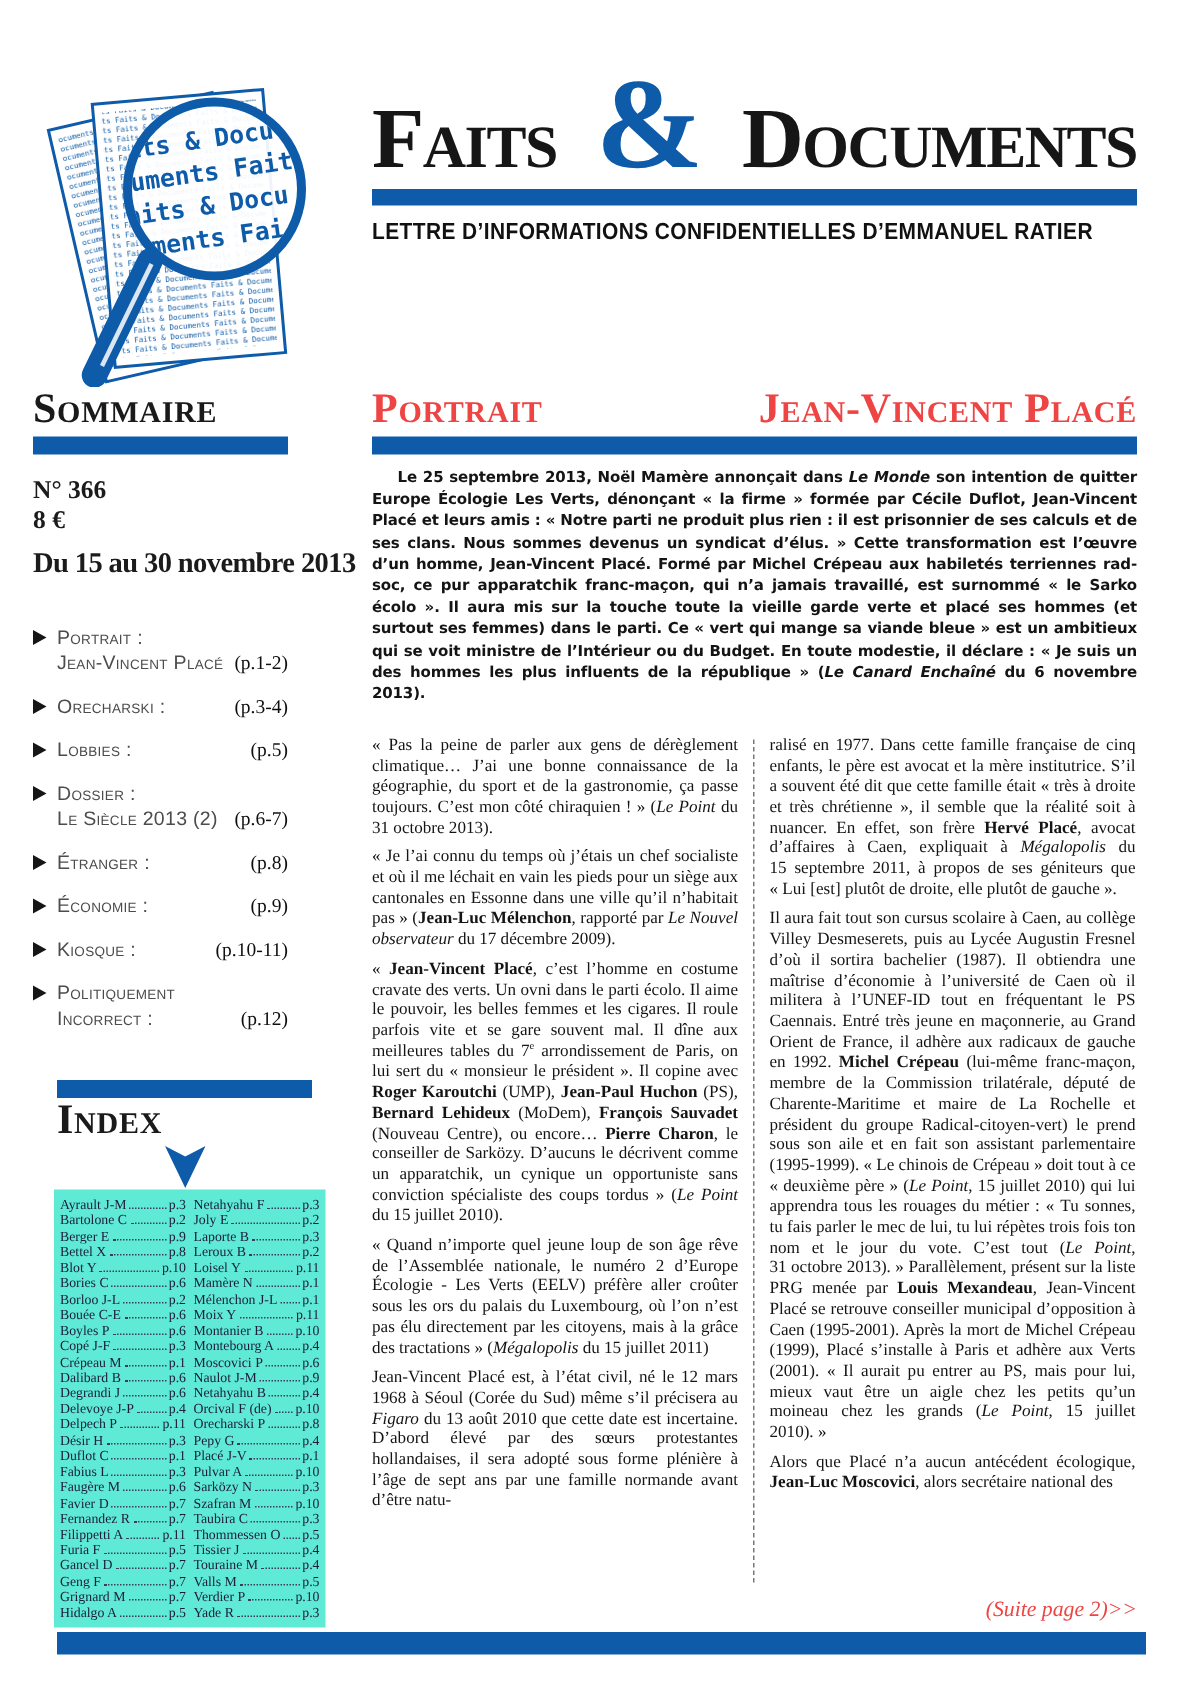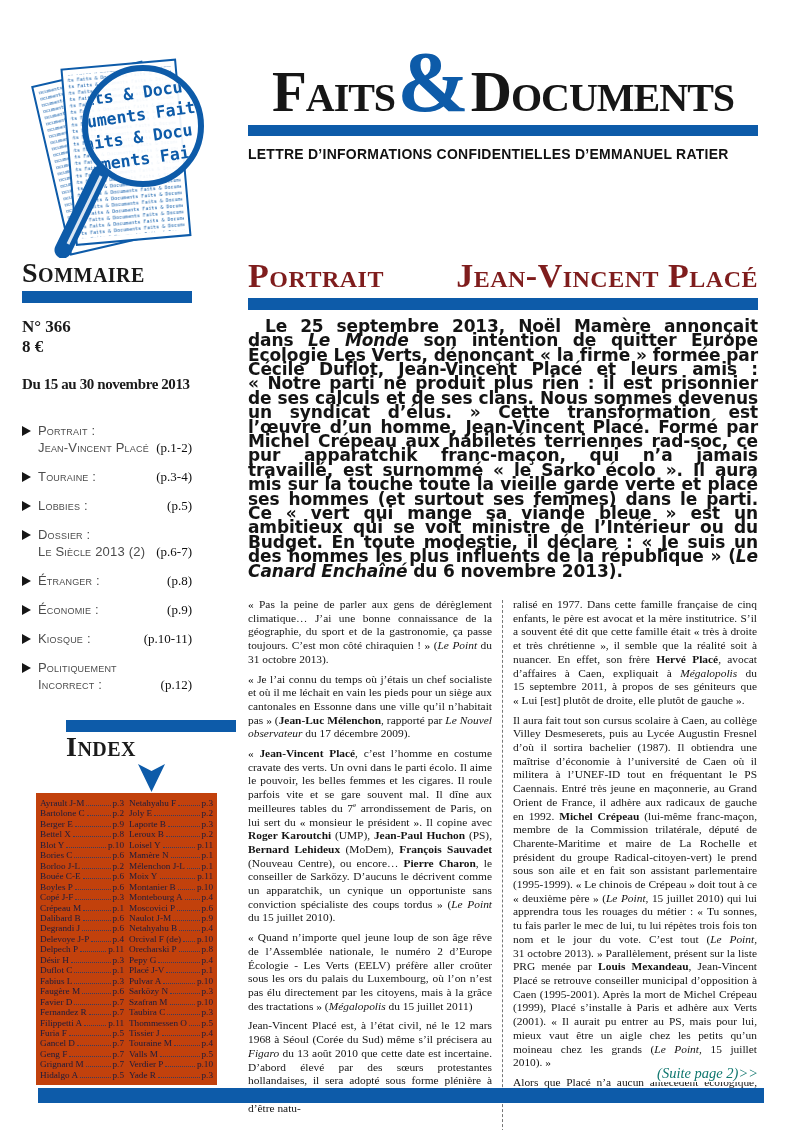--- a/index.html
+++ b/index.html
@@ -4,72 +4,72 @@
 <style>
   html,body{margin:0;padding:0;background:#fff;}
   .page{position:relative;width:800px;height:1130px;background:#fff;overflow:hidden;
         font-family:"Liberation Serif",serif;color:#1b1b1b;}
 
   
   .logo{position:absolute;left:30px;top:34px;width:192px;height:224px;}
 
   
   .masthead{position:absolute;left:248px;top:48px;width:510px;}
-  .mast-title{display:flex;align-items:baseline;justify-content:center;
+  .mast-title{display:flex;align-items:baseline;justify-content:space-between;
               font-family:"Liberation Serif",serif;font-weight:bold;color:#161616;}
   .mast-title .tpart{font-variant:small-caps;font-size:57px;line-height:.95;letter-spacing:-1px;}
   .mast-title .amp{font-size:86px;line-height:.8;color:#0D5BA9;margin:0 2px;}
   .mast-bar{height:11px;background:#0D5BA9;margin-top:6px;}
   .mast-sub{margin-top:9px;font-family:"Liberation Sans",sans-serif;font-weight:bold;
             font-size:15.5px;letter-spacing:.3px;white-space:nowrap;color:#111;
             transform:scaleX(.9);transform-origin:left center;}
 
   
   .sidebar{position:absolute;left:22px;top:258px;width:170px;}
   .side-heading{font-variant:small-caps;font-weight:bold;font-size:28px;line-height:1.05;
                 letter-spacing:.5px;color:#1a1a1a;}
   .side-bar{height:12px;background:#0D5BA9;margin-top:4px;}
   .issue-row{display:flex;justify-content:space-between;margin-top:14px;
              font-weight:bold;font-size:17px;flex-direction:column;}
-  .date-range{margin-top:19px;font-weight:bold;font-size:15px;letter-spacing:-.4px;white-space:nowrap;}
+  .date-range{margin-top:8px;font-weight:bold;font-size:19px;letter-spacing:-.4px;white-space:nowrap;}
   .som-list{margin-top:29px;}
   .som-item{display:flex;margin-bottom:12px;}
   .som-arrow{width:0;height:0;border-left:9px solid #161616;border-top:5px solid transparent;
              border-bottom:5px solid transparent;margin:4px 7px 0 0;flex:none;}
   .som-body{flex:1;min-width:0;}
   .som-row{display:flex;justify-content:space-between;align-items:baseline;line-height:17px;}
   .som-row:empty{display:none;}
   .som-label{font-family:"Liberation Sans",sans-serif;font-variant:small-caps;font-size:13px;
              color:#4c4c4c;letter-spacing:.2px;white-space:nowrap;}
   .som-pages{font-family:"Liberation Serif",serif;font-size:13px;color:#0f0f0f;white-space:nowrap;}
 
   
-  .index-head{position:absolute;left:38px;top:716px;width:170px;margin-left:28px;}
+  .index-head{position:absolute;left:38px;top:716px;width:170px;}
   .idx-chevron{display:block;margin:3px auto 0 auto;}
-  .indexbox{position:absolute;left:36px;top:793px;width:181px;height:292px;background:#c2410c;
+  .indexbox{position:absolute;left:36px;top:793px;width:181px;height:292px;background:#5eead4;
             box-sizing:border-box;padding:5px 4px 4px 4px;display:flex;gap:5px;}
   .idx-col{flex:1;min-width:0;}
   .idx-row{display:flex;align-items:baseline;white-space:nowrap;overflow:hidden;
            font-size:9.2px;line-height:10.45px;color:#1c1c3c;}
   .idx-dots{flex:1;border-bottom:1px dotted #3c3c5c;margin:0 2px 2px 2px;min-width:4px;}
 
   
   .article{position:absolute;left:248px;top:258px;width:510px;height:830px;}
   .art-head{display:flex;justify-content:space-between;align-items:baseline;}
-  .art-section,.art-title{font-variant:small-caps;font-weight:bold;font-size:34px;line-height:1.05;
-                          letter-spacing:.5px;color:#7f1d1d;}
+  .art-section,.art-title{font-variant:small-caps;font-weight:bold;font-size:28px;line-height:1.05;
+                          letter-spacing:.5px;color:#ef4444;}
   .art-bar{height:12px;background:#0D5BA9;margin-top:4px;}
-  .intro{margin-top:9px;font-family:"DejaVu Sans",sans-serif;font-weight:bold;font-size:17px;
+  .intro{margin-top:9px;font-family:"DejaVu Sans",sans-serif;font-weight:bold;font-size:10px;
          line-height:14.4px;text-align:justify;text-indent:17px;color:#141414;letter-spacing:-.1px;}
   .cols{margin-top:20px;display:flex;height:566px;overflow:hidden;}
   .col{width:244px;flex:none;}
   .col-divider{width:0;border-left:1px dashed #777;margin:2px 10px;}
   .body-p{margin:0 0 6px 0;font-size:11.4px;line-height:13.7px;text-align:justify;color:#141414;}
   .body-p sup{font-size:.62em;vertical-align:super;line-height:0;}
-  .suite{position:absolute;right:0;bottom:6px;font-style:italic;font-size:14.5px;color:#0f766e;
+  .suite{position:absolute;right:0;bottom:6px;font-style:italic;font-size:14.5px;color:#ef4444;
          background:#fff;padding-left:10px;}
 
   .bottombar{position:absolute;left:38px;top:1088px;width:726px;height:15px;background:#0D5BA9;}
 </style>
 </head>
 <body>
 
 <div class="page">
 
   <svg class="logo" viewBox="0 0 192 224">
@@ -133,21 +133,21 @@
             <span class="som-row">
               <span class="som-label">Jean-Vincent Placé</span>
               <span class="som-pages">(p.1-2)</span>
             </span>
           </span>
         </div>
         <div class="som-item">
           <span class="som-arrow"></span>
           <span class="som-body">
             <span class="som-row">
-              <span class="som-label">Touraine :</span>
+              <span class="som-label">Orecharski :</span>
               <span class="som-pages">(p.3-4)</span>
             </span>
           </span>
         </div>
         <div class="som-item">
           <span class="som-arrow"></span>
           <span class="som-body">
             <span class="som-row">
               <span class="som-label">Lobbies :</span>
               <span class="som-pages">(p.5)</span>

